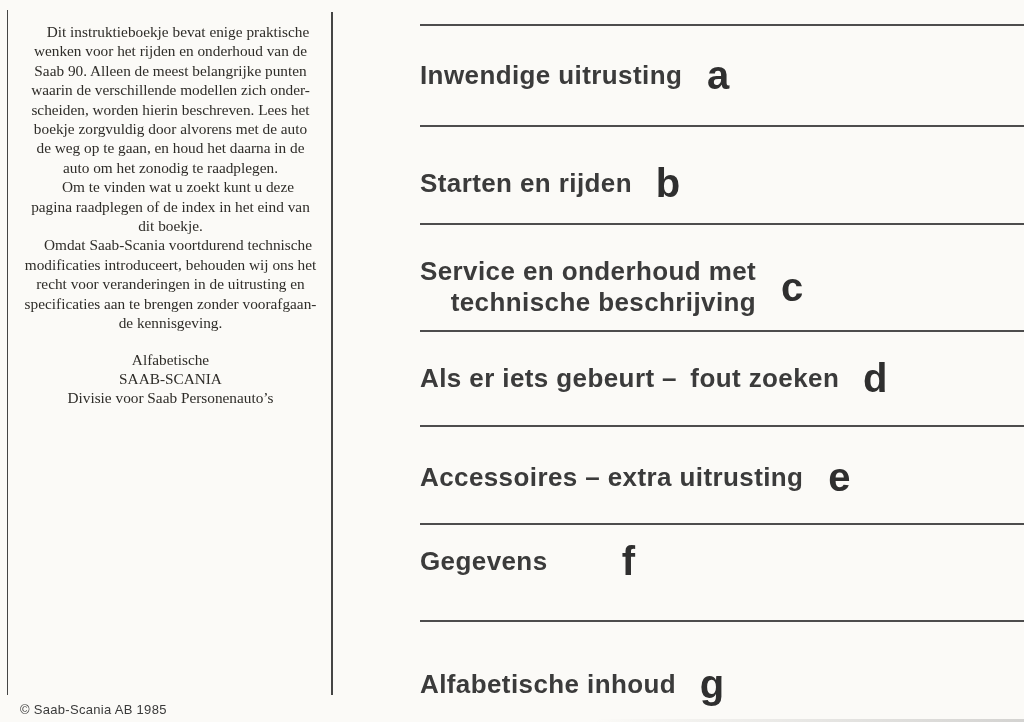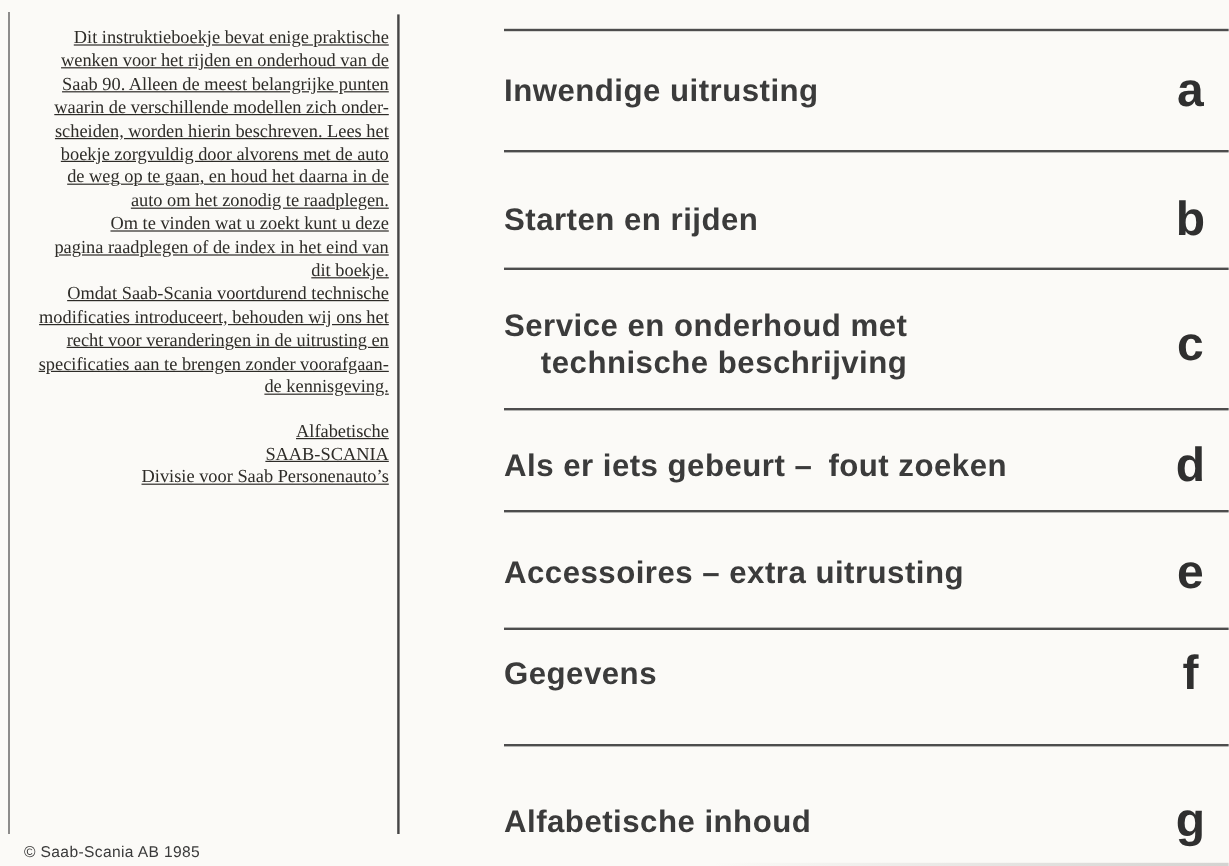--- a/index.html
+++ b/index.html
@@ -11,46 +11,45 @@
   .page{position:absolute;inset:0;}
 
   
   .vline{position:absolute;background:#454545;width:2px;}
   .vline-left{left:7px;top:10px;height:685px;width:1px;}
   .vline-right{left:331px;top:12px;height:683px;}
 
   .intro{
     position:absolute;left:17px;top:22px;width:307px;
     color:#2e2c28;font-size:15.3px;line-height:19.4px;
-    text-align:right;
-    text-decoration:underline;
+    text-align:center;
   }
   .para{white-space:pre-line;margin:0;}
   .para.indent{text-indent:15px;}
   .signature{margin-top:17px;}
   .signature div{white-space:pre-line;}
 
   .copyright{
     position:absolute;left:20px;top:702px;
     font-family:"Liberation Sans", sans-serif;
     font-size:13px;color:#3a3a3a;letter-spacing:0.3px;
   }
 
   
   .toc{position:absolute;left:420px;top:0;width:604px;height:722px;}
   .toc-row{
     position:absolute;left:0;right:0;
     border-top:2px solid #4d4d4d;
-    display:flex;align-items:center;justify-content:space-between;
+    display:flex;align-items:center;justify-content:flex-start;
     padding-right:8px;box-sizing:border-box;
   }
   .row-a{top:24px;height:101px;}
   .row-b{top:125px;height:114px;}
   .row-c{top:223px;height:126px;}
-  .row-d{top:340px;height:94px;}
+  .row-d{top:330px;height:94px;}
   .row-e{top:425px;height:103px;}
   .row-f{top:523px;height:75px;gap:45px;}
   .row-g{top:620px;height:126px;border-bottom:none;}
 
   .toc-title{
     font-family:"Liberation Sans", sans-serif;
     font-weight:bold;font-size:26px;line-height:31px;
     color:#3b3b3b;text-align:right;white-space:pre-line;
     letter-spacing:0.4px;
   }

